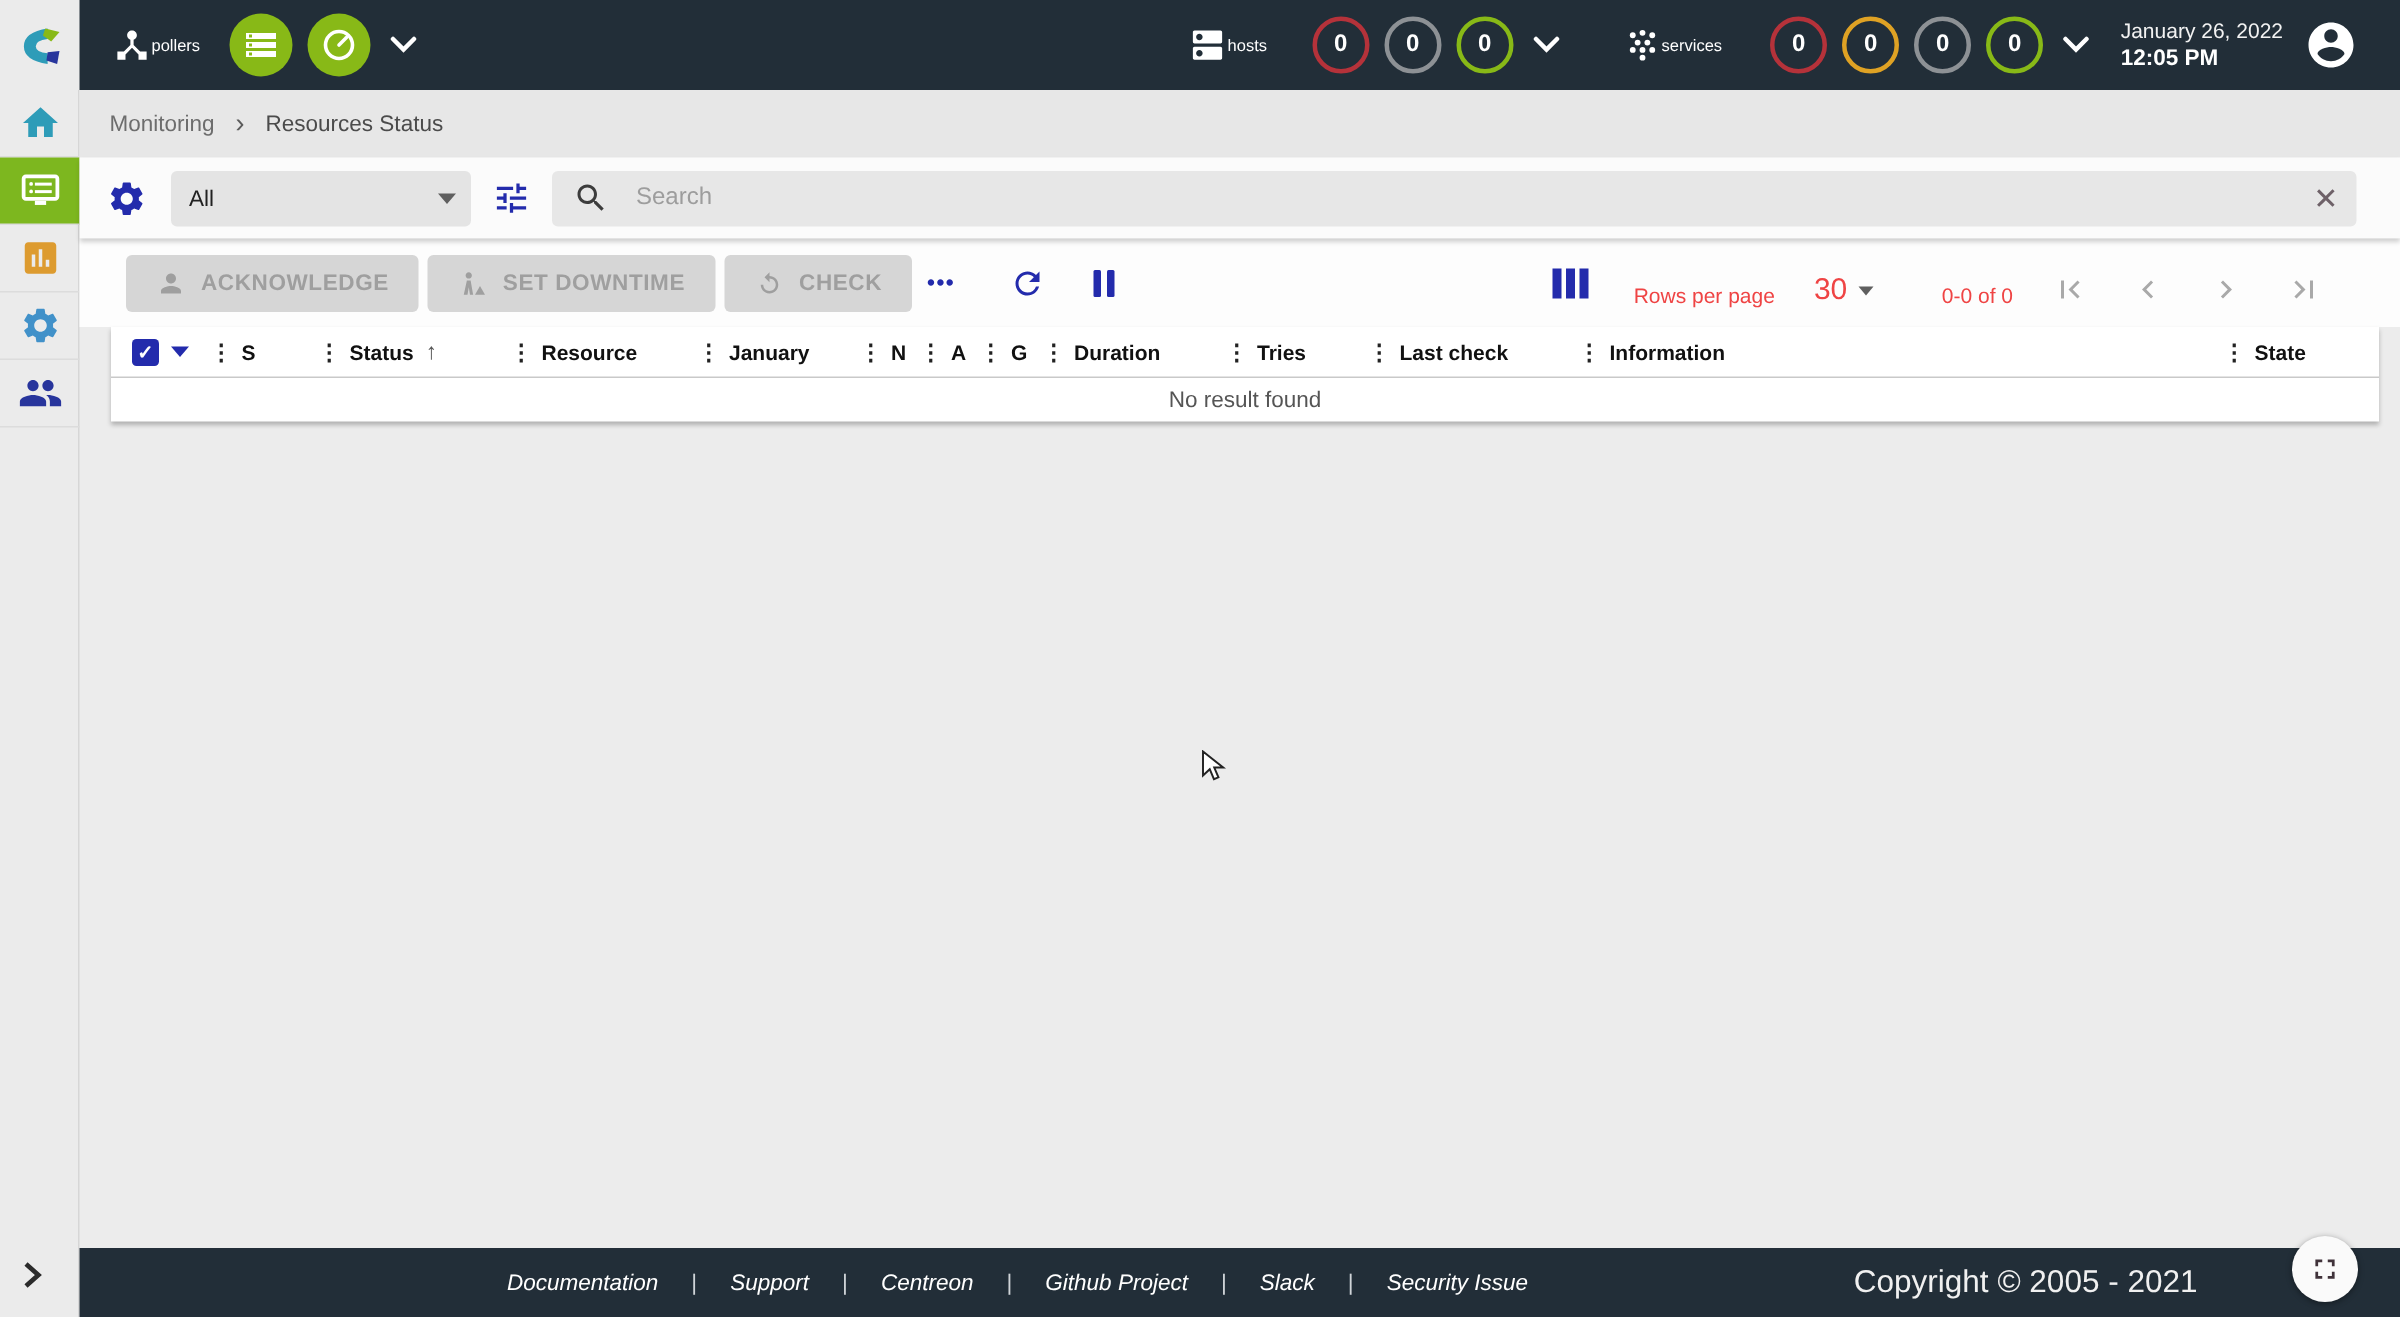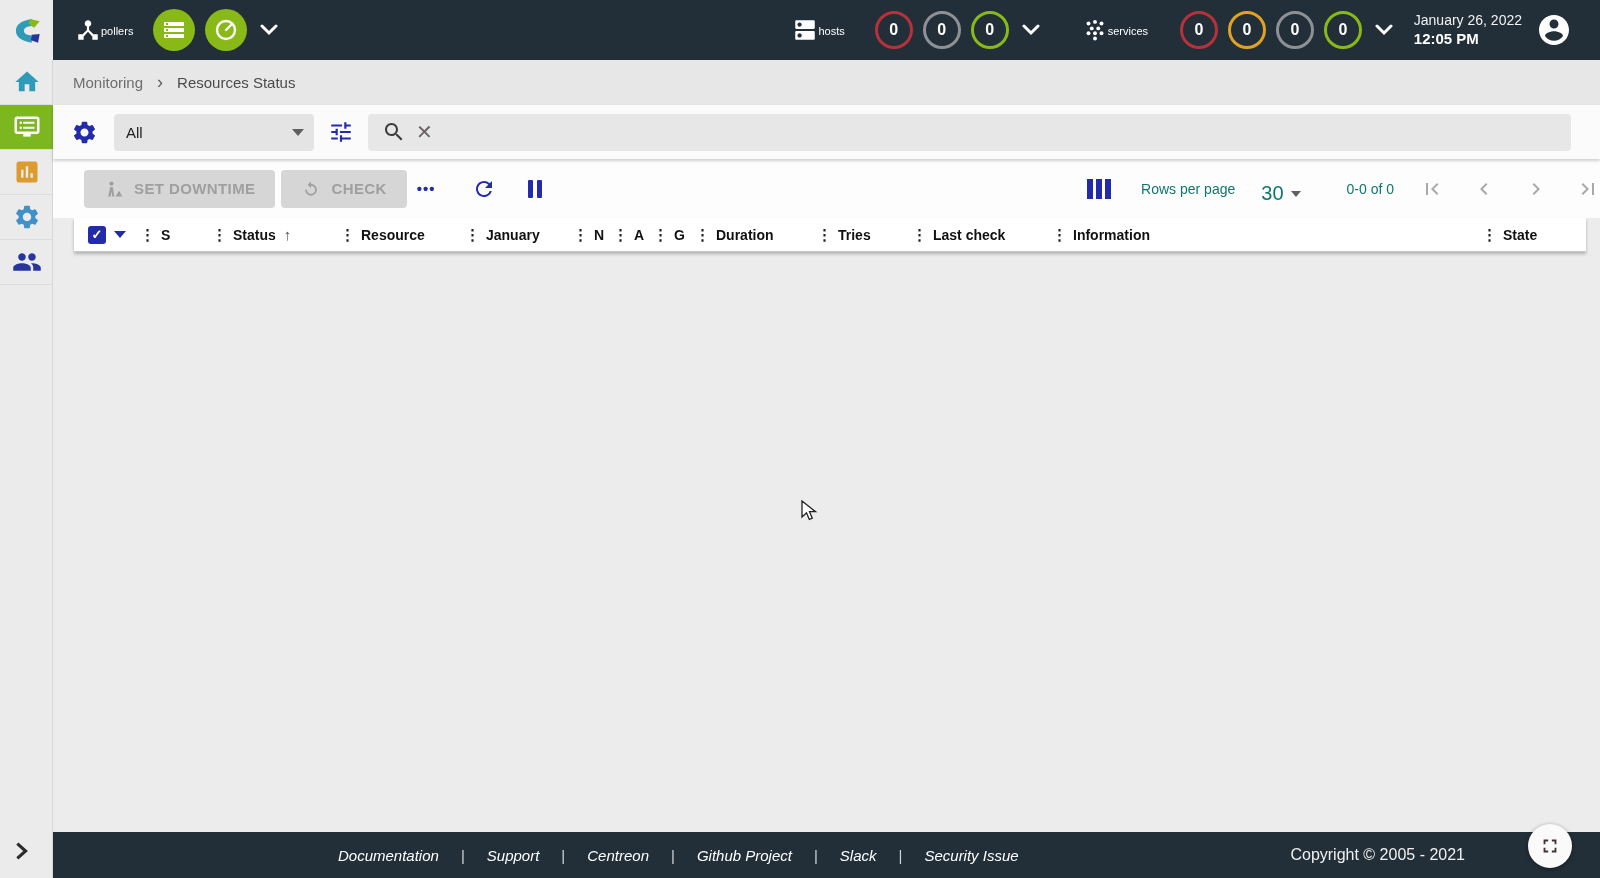--- a/index.html
+++ b/index.html
@@ -42,21 +42,21 @@
   
   .toolband { position:absolute; left:53px; top:159px; width:1547px; height:59px; background:#fdfdfd; display:flex; align-items:center; padding-left:31px; }
   .btn-disabled { height:38px; background:#d6d6d6; border:none; border-radius:4px; color:#9f9f9f; font-size:15px; font-weight:bold; letter-spacing:.4px; display:flex; align-items:center; padding:0 20px; margin-right:6px; font-family:"Liberation Sans", sans-serif; }
   .btn-disabled svg { margin-right:10px; }
   .icon-btn { background:none; border:none; cursor:pointer; display:flex; align-items:center; justify-content:center; padding:6px 10px; }
   .more-dots { color:#232bac; font-size:15px; font-weight:bold; letter-spacing:1px; margin:0 8px 0 4px; }
   .pause-bars { display:flex; gap:4px; }
   .pause-bars i { display:block; width:5px; height:18px; background:#232bac; border-radius:1px; }
   .cols-icon { display:flex; gap:3px; }
   .cols-icon i { display:block; width:6px; height:20px; background:#232bac; }
-  .tool-right { margin-left:auto; display:flex; align-items:center; color:#0f766e; }
+  .tool-right { margin-left:auto; display:flex; align-items:flex-end; padding-right:52px; color:#ef4444; }
   .rpp-label { font-size:14px; margin:0 26px 0 20px; }
   .rpp-value { font-size:20px; display:flex; align-items:center; cursor:pointer;margin-top:10px; }
   .rpp-value .caret { margin-left:7px; width:0; height:0; border-left:5px solid transparent; border-right:5px solid transparent; border-top:6px solid #5f5f5f; }
   .range { font-size:14px; margin:0 26px 0 46px; }
   .pager { display:flex; align-items:center; gap:28px; }
 
   
   .tablecard { position:absolute; left:74px; top:218px; width:1512px; background:#fff; box-shadow:0 2px 3px rgba(0,0,0,.25); z-index:2; }
   .thead { display:flex; align-items:center; height:34px; border-bottom:1px solid #c9c9c9; font-size:14px; font-weight:bold; color:#111; }
   .th { display:flex; align-items:center; white-space:nowrap; overflow:hidden; }
@@ -68,21 +68,21 @@
   .col-s{width:72px} .col-status{width:128px} .col-resource{width:125px} .col-parent{width:108px}
   .col-n{width:40px} .col-a{width:40px} .col-g{width:42px} .col-duration{width:122px}
   .col-tries{width:95px} .col-lastcheck{width:140px} .col-info{flex:1} .col-state{width:104px}
   .empty-row { height:29px; display:flex; align-items:center; justify-content:center; font-size:15px; color:#555; }
 
   
   .footer { position:absolute; left:53px; bottom:0; width:1547px; height:46px; background:#222e38; display:flex; align-items:center; color:#fff; font-size:15px; }
   .f-links { display:flex; align-items:center; margin-left:285px; }
   .f-links a { color:#fff; text-decoration:none; margin:0 0; cursor:pointer;font-style:italic; }
   .f-sep { margin:0 22px; color:#cfd4d8; }
-  .f-copy { margin-left:auto; margin-right:135px; font-size:16px; color:#f0f0f0; }
+  .f-copy { margin-left:auto; margin-right:135px; font-size:21px; color:#f0f0f0; }
   .fs-btn { position:absolute; right:28px; bottom:10px; width:44px; height:44px; border-radius:50%; background:#fafafa; box-shadow:0 1px 4px rgba(0,0,0,.4); display:flex; align-items:center; justify-content:center; cursor:pointer; z-index:5; }
 
   .cursor { position:absolute; left:800px; top:500px; z-index:9; pointer-events:none; }
 </style>
 </head>
 <body>
 
 <div id="app">
 
   <div class="logo-box">
@@ -243,25 +243,32 @@
     </div>
     <div style="cursor:pointer; display:flex;">
       <svg width="26" height="26" viewBox="0 0 24 24" fill="#232bac">
         <path d="M3 17v2h6v-2H3zM3 5v2h10V5H3zm10 16v-2h8v-2h-8v-2h-2v6h2zM7 9v2H3v2h4v2h2V9H7zm14 4v-2H11v2h10zm-6-4h2V7h4V5h-4V3h-2v6z"></path>
       </svg>
     </div>
     <div class="searchbox">
       <svg width="24" height="24" viewBox="0 0 24 24" fill="#3c3c3c">
         <path d="M15.5 14h-.79l-.28-.27C15.41 12.59 16 11.11 16 9.5 16 5.91 13.09 3 9.5 3S3 5.91 3 9.5 5.91 16 9.5 16c1.61 0 3.09-.59 4.23-1.57l.27.28v.79l5 4.99L20.49 19l-4.99-5zm-6 0C7.01 14 5 11.99 5 9.5S7.01 5 9.5 5 14 7.01 14 9.5 11.99 14 9.5 14z"></path>
       </svg>
+      <input type="text" value="" placeholder="Search" style="">
       <span class="clear-x">✕</span>
     </div>
   </div>
 
   <div class="toolband">
+    <button class="btn-disabled" disabled="">
+      <svg width="20" height="20" viewBox="0 0 24 24" fill="#9f9f9f">
+        <path d="M12 12c2.21 0 4-1.79 4-4s-1.79-4-4-4-4 1.79-4 4 1.79 4 4 4zm0 2c-2.67 0-8 1.34-8 4v2h16v-2c0-2.66-5.33-4-8-4z"></path>
+      </svg>
+      <span>ACKNOWLEDGE</span>
+    </button>
     <button class="btn-disabled" disabled="">
       <svg width="20" height="20" viewBox="0 0 24 24" fill="#9f9f9f">
         <path d="M9 8c1.4 0 2.5-1.1 2.5-2.5S10.4 3 9 3 6.5 4.1 6.5 5.5 7.6 8 9 8zm1.5 1.5h-3L5 21h3l1-6 1 6h2.5z"></path>
         <path d="M14 21l4-7 4 7z"></path>
       </svg>
       <span>SET DOWNTIME</span>
     </button>
     <button class="btn-disabled" disabled="">
       <svg width="20" height="20" viewBox="0 0 24 24" fill="#9f9f9f">
         <path d="M12 6V3L8 7l4 4V8c2.76 0 5 2.24 5 5s-2.24 5-5 5-5-2.24-5-5H5c0 3.87 3.13 7 7 7s7-3.13 7-7-3.13-7-7-7z"></path>
@@ -371,20 +378,21 @@
         </div>
       <div class="th col-info">
           <span class="dots">⋮</span>
           <span>Information</span>
         </div>
       <div class="th col-state">
           <span class="dots">⋮</span>
           <span>State</span>
         </div>
     </div>
+    <div class="empty-row">No result found</div>
   </div>
 
   <div class="footer">
     <div class="f-links">
       <a>Documentation</a>
         <span class="f-sep">|</span>
       <a>Support</a>
         <span class="f-sep">|</span>
       <a>Centreon</a>
         <span class="f-sep">|</span>

